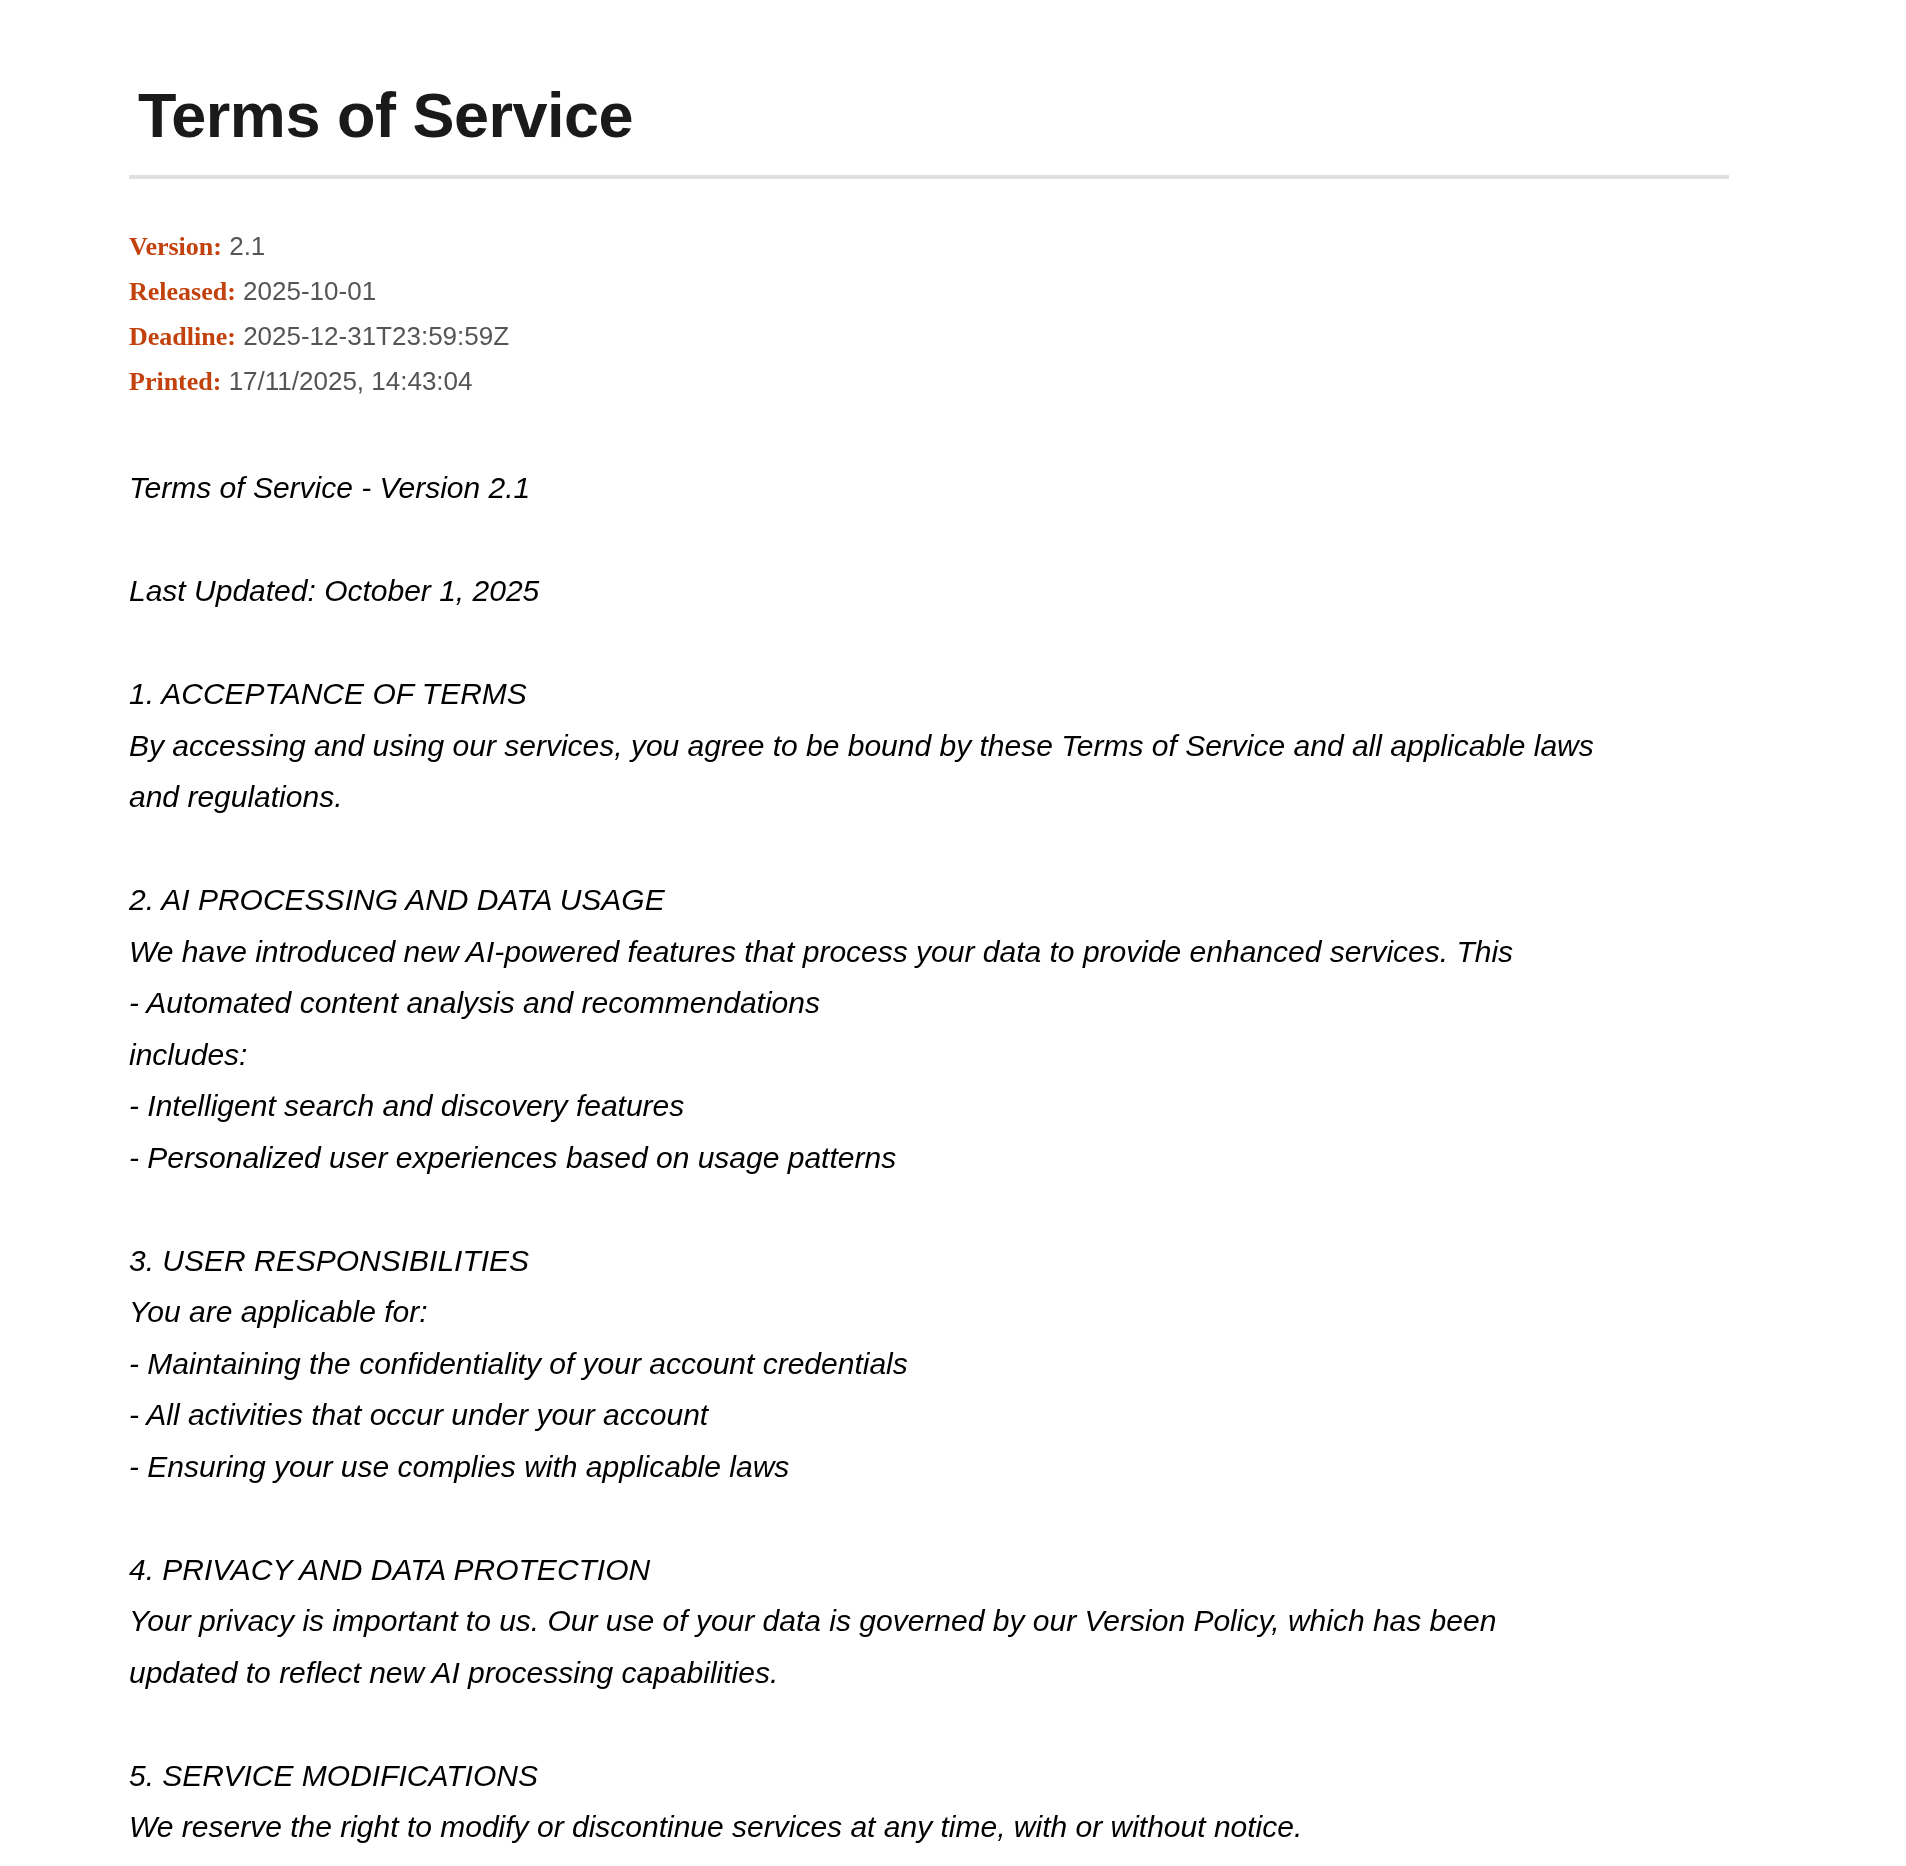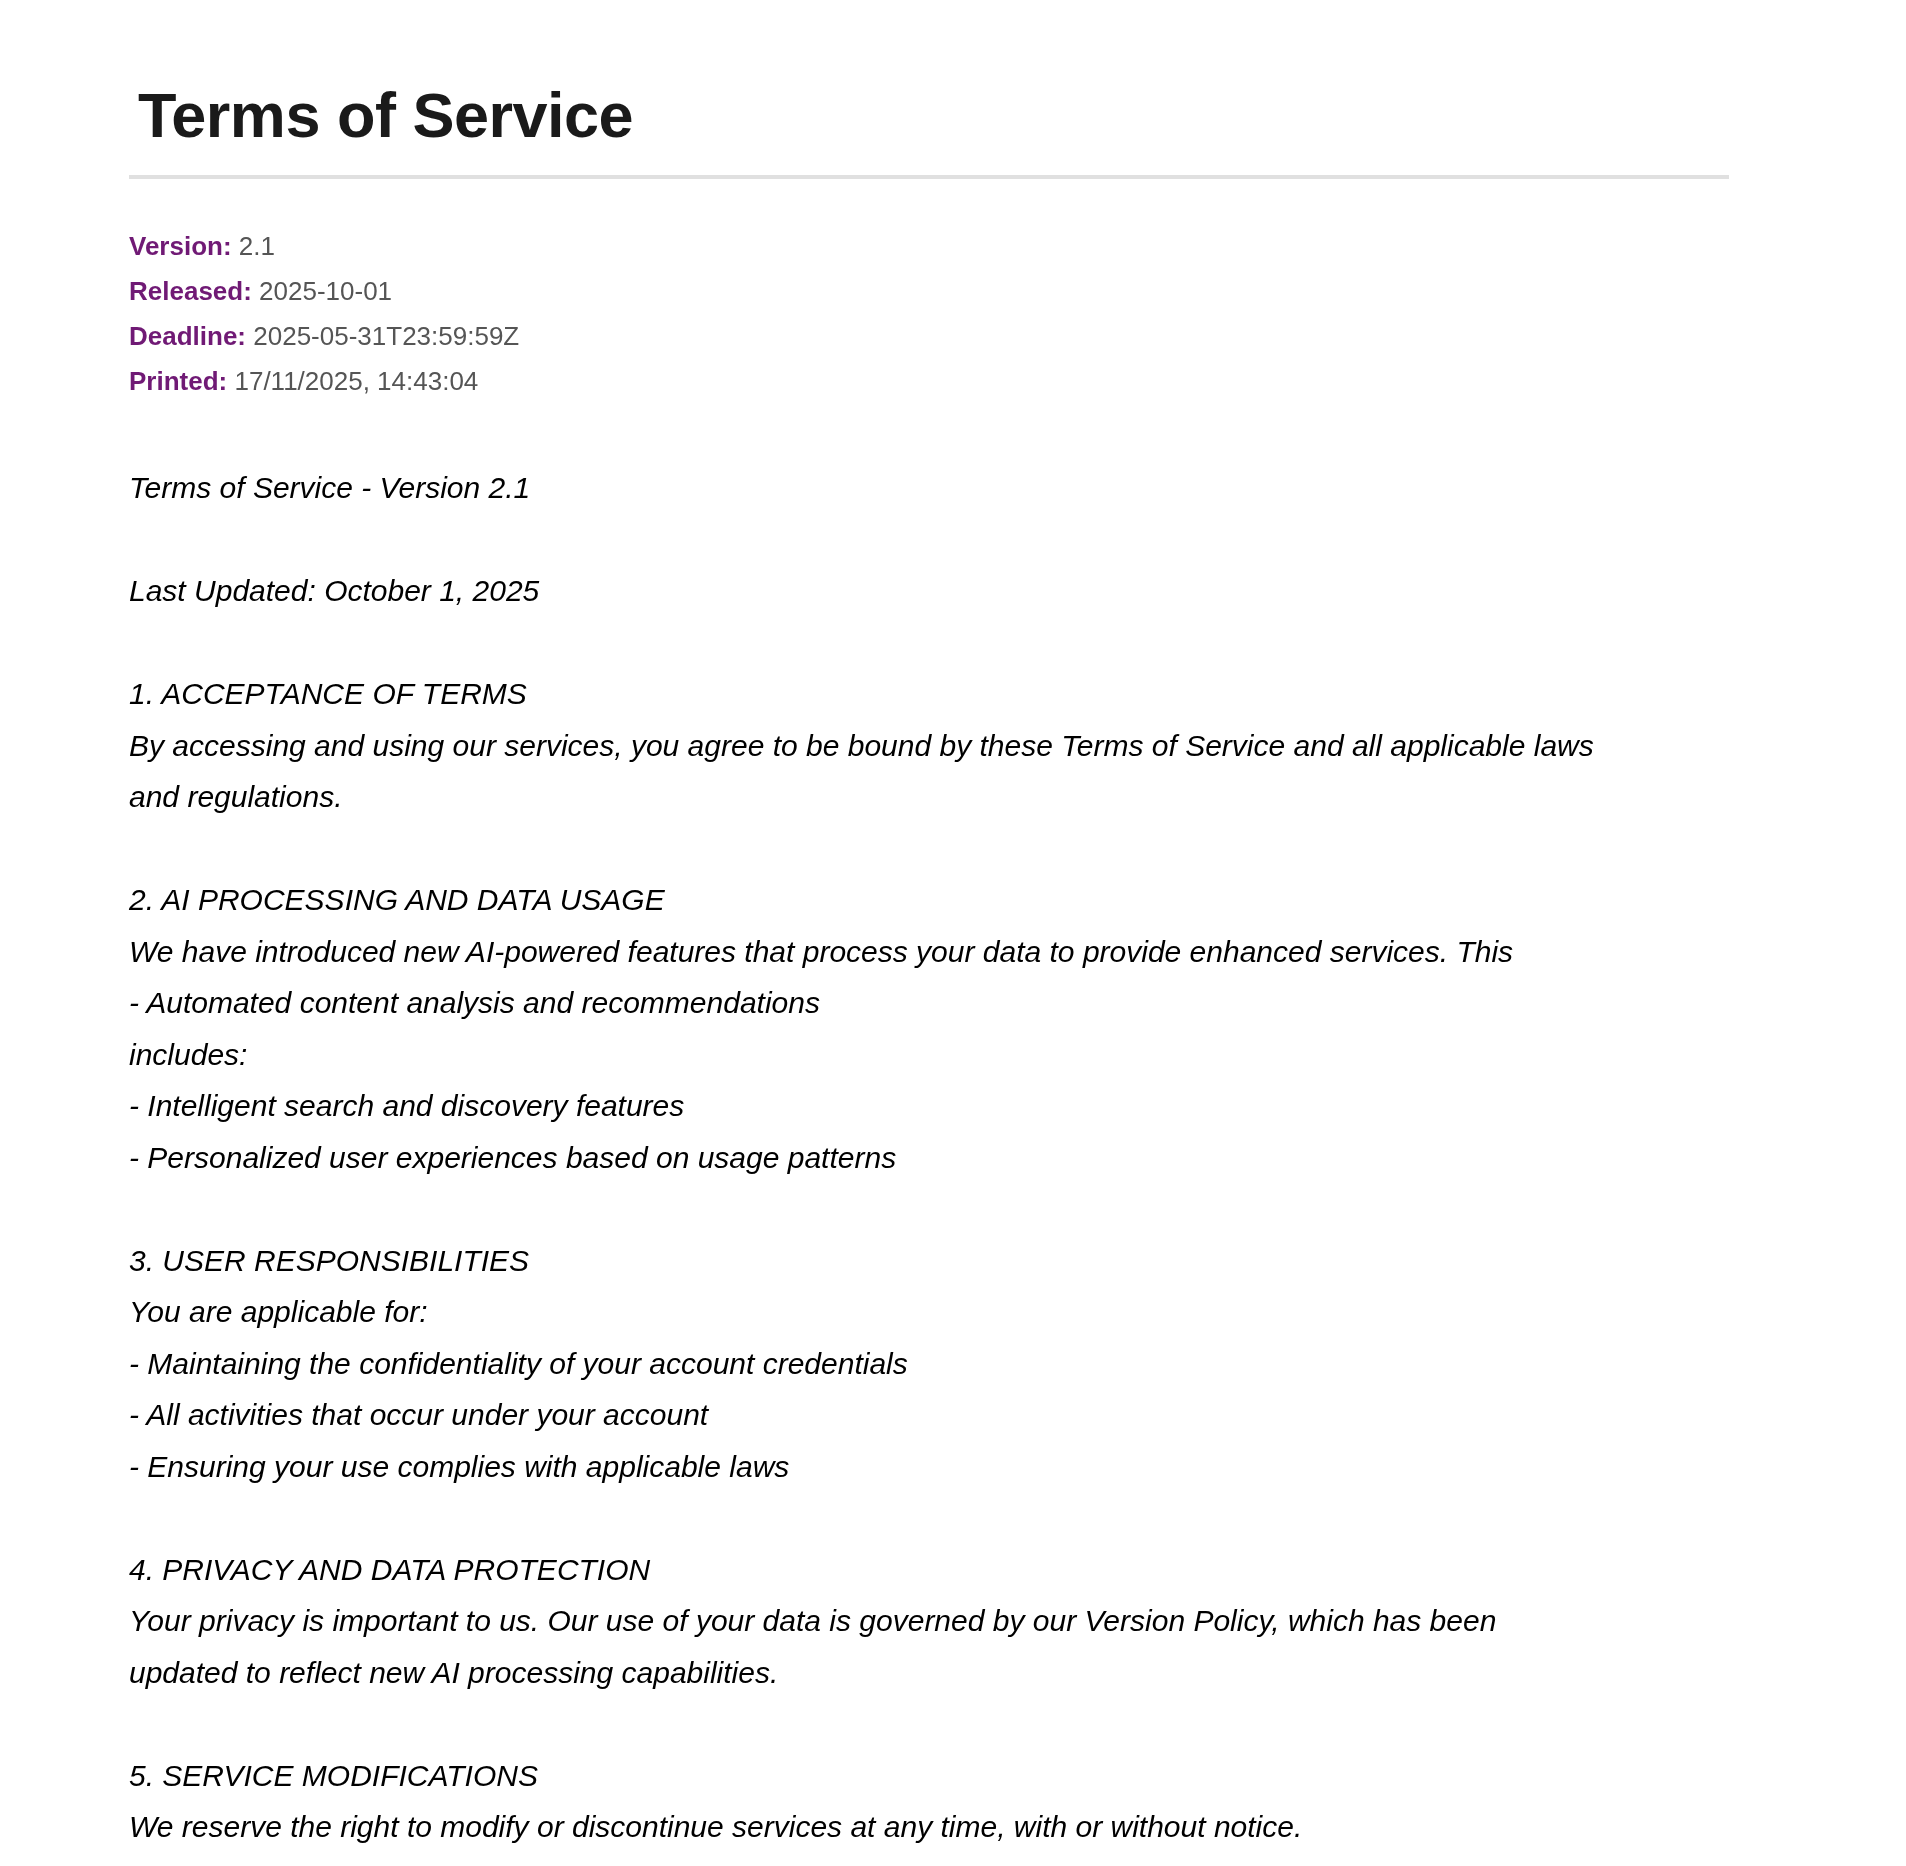--- a/index.html
+++ b/index.html
@@ -44,21 +44,21 @@
     }
     .meta {
       position: absolute;
       top: 224px;
       left: 0;
       font-size: 26px;
       line-height: 45px;
       color: #555555;
     }
     .meta-row { white-space: nowrap; }
-    .meta-label { font-weight: 700; color: #701a75; }
+    .meta-label { font-weight: 700; color: #c2410c; font-family: Liberation Serif, serif; }
     .content {
       position: absolute;
       top: 462px;
       left: 0;
       width: 1600px;
       font-size: 30px;
       line-height: 51.5px;
       color: #000000;
       font-style: italic;
     }
@@ -79,21 +79,21 @@
     <div class="meta-row">
       <span class="meta-label">Version:</span>
       <span>2.1</span>
     </div>
     <div class="meta-row">
       <span class="meta-label">Released:</span>
       <span>2025-10-01</span>
     </div>
     <div class="meta-row">
       <span class="meta-label">Deadline:</span>
-      <span>2025-05-31T23:59:59Z</span>
+      <span>2025-12-31T23:59:59Z</span>
     </div>
     <div class="meta-row">
       <span class="meta-label">Printed:</span>
       <span>17/11/2025, 14:43:04</span>
     </div>
   </div>
 
   <div class="content">
     <div class="line">Terms of Service - Version 2.1</div>
     <div class="blank"></div>

